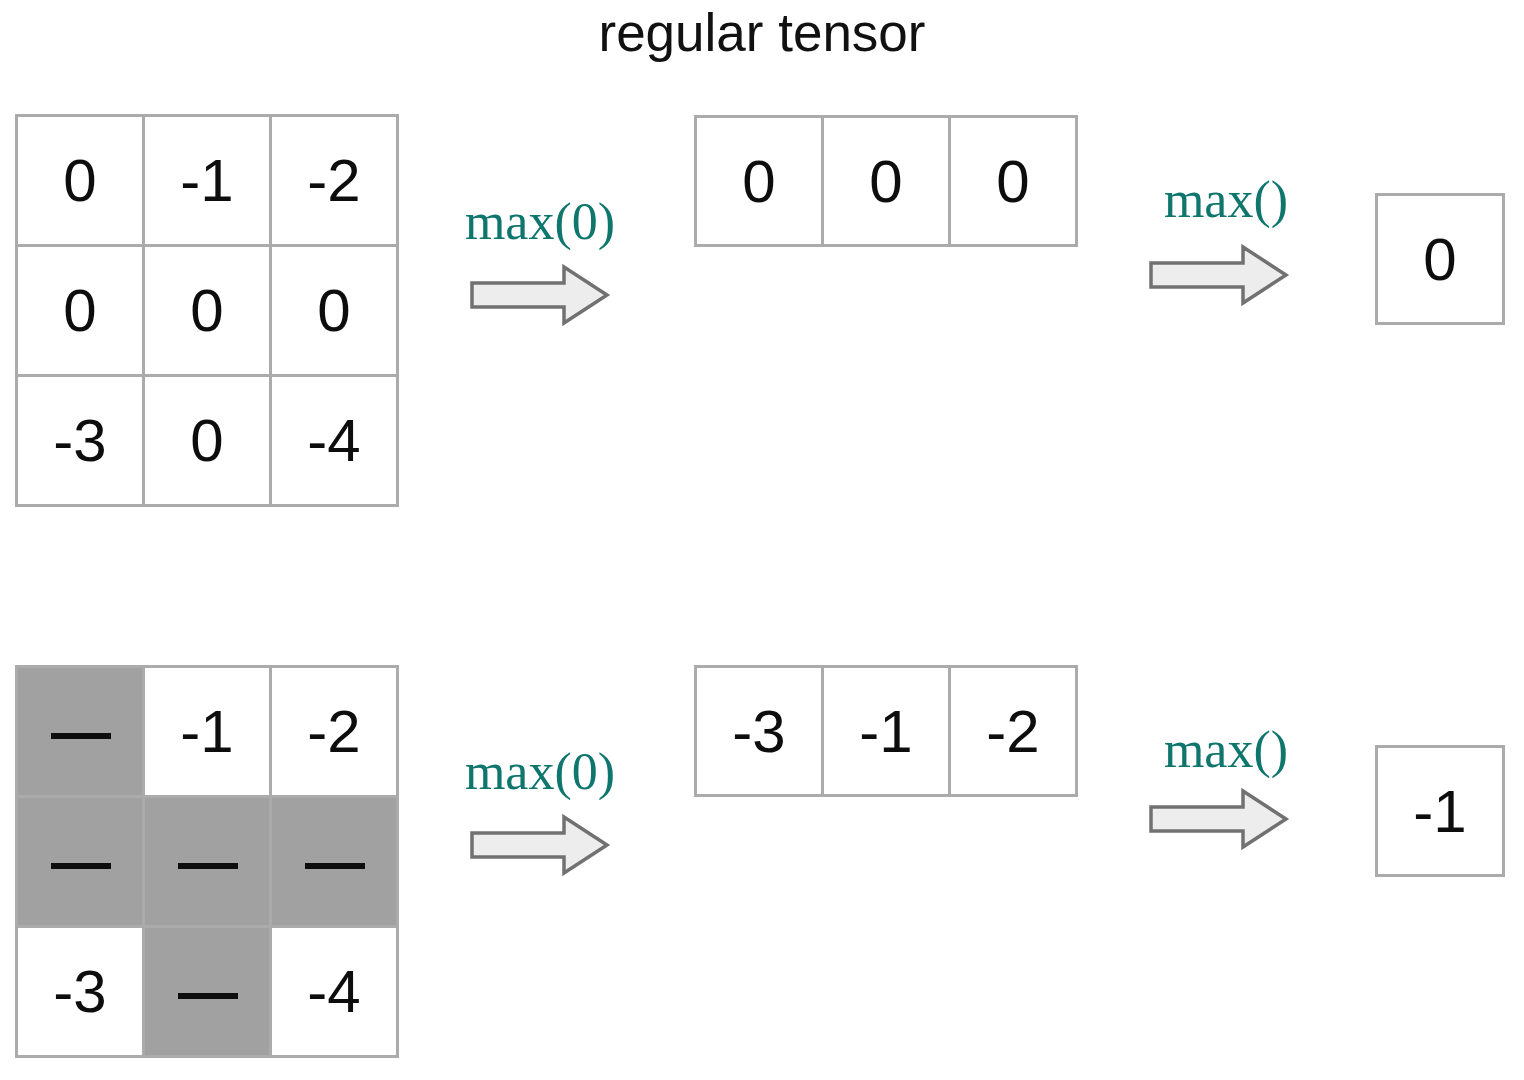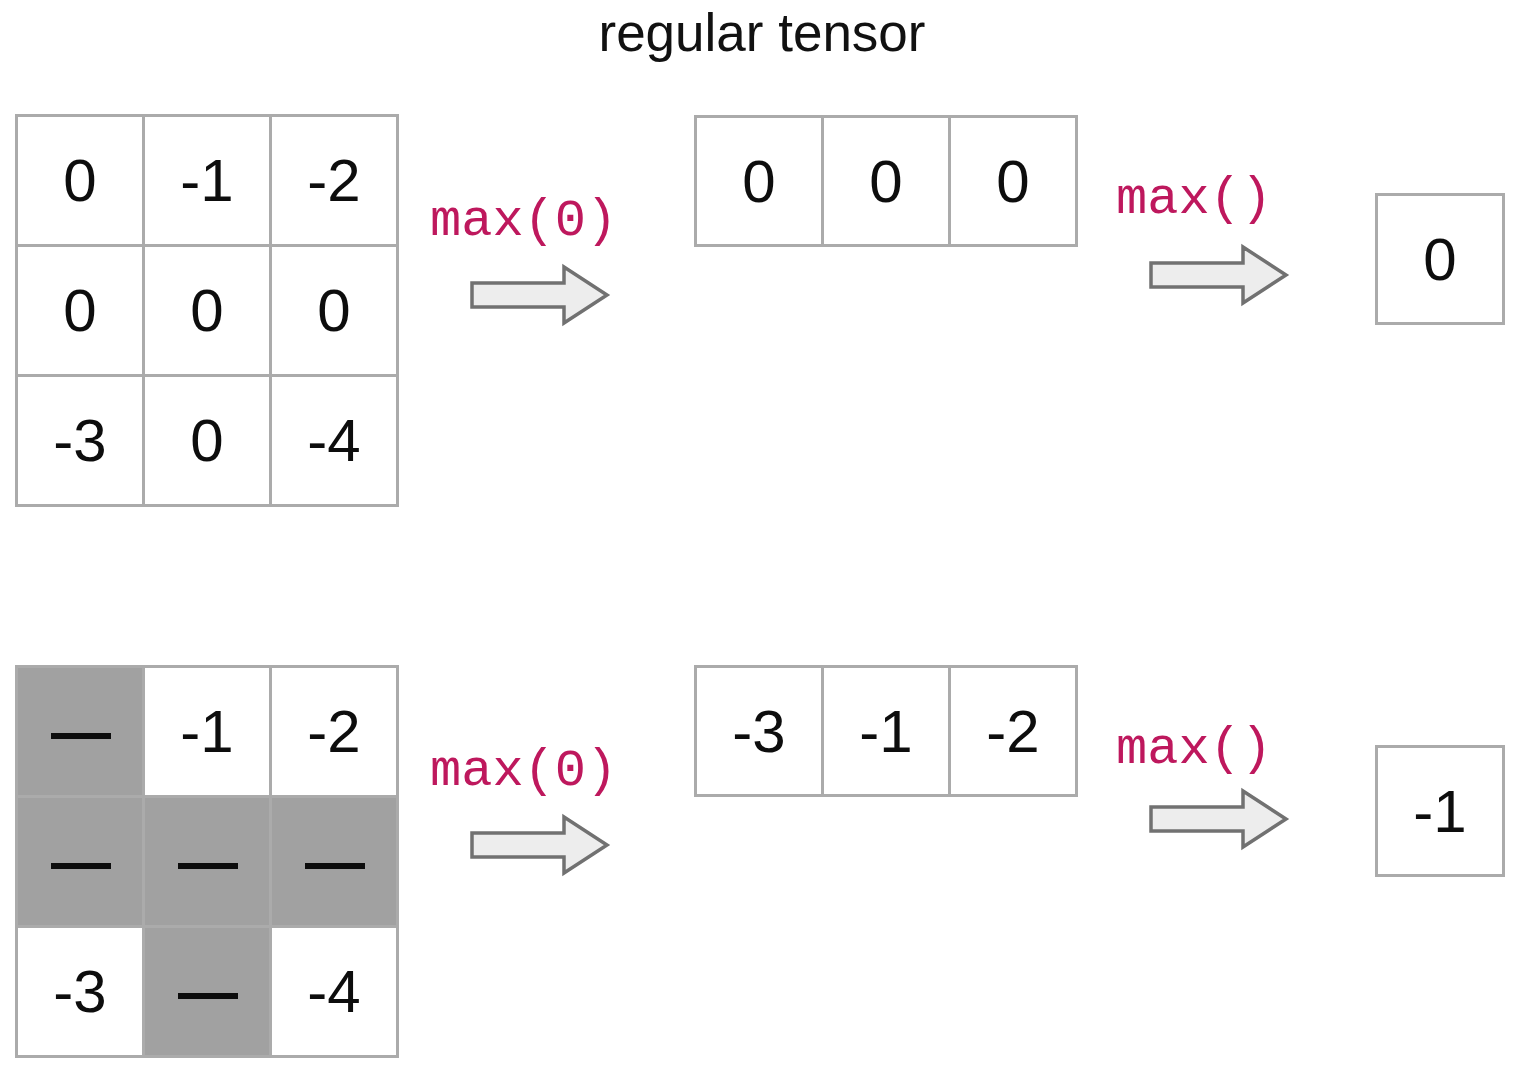--- a/index.html
+++ b/index.html
@@ -33,23 +33,23 @@
   .single {
     position:absolute; width:124px; height:126px;
     border:3px solid #ababab; background:#ffffff;
     display:flex; align-items:center; justify-content:center;
     font-size:60px; color:#0d0d0d;
   }
   .s-reg  { left:1375px; top:193px; }
   .s-mask { left:1375px; top:745px; }
 
   .oplabel {
-    position:absolute; width:220px; text-align:left;
-    font-family:Liberation Mono, monospace;
-    font-size:52px; line-height:1; color:#be185d; white-space:nowrap;
+    position:absolute; width:220px; text-align:center;
+    font-family:Liberation Serif, serif;
+    font-size:52px; line-height:1; color:#0f766e; white-space:nowrap;
   }
   .op1-reg  { left:430px;  top:196px; }
   .op2-reg  { left:1116px; top:174px; }
   .op1-mask { left:430px;  top:746px; }
   .op2-mask { left:1116px; top:724px; }
 
   .arrow { position:absolute; width:142px; height:64px; }
   .a1-reg  { left:469px;  top:263px; }
   .a2-reg  { left:1148px; top:243px; }
   .a1-mask { left:469px;  top:813px; }

